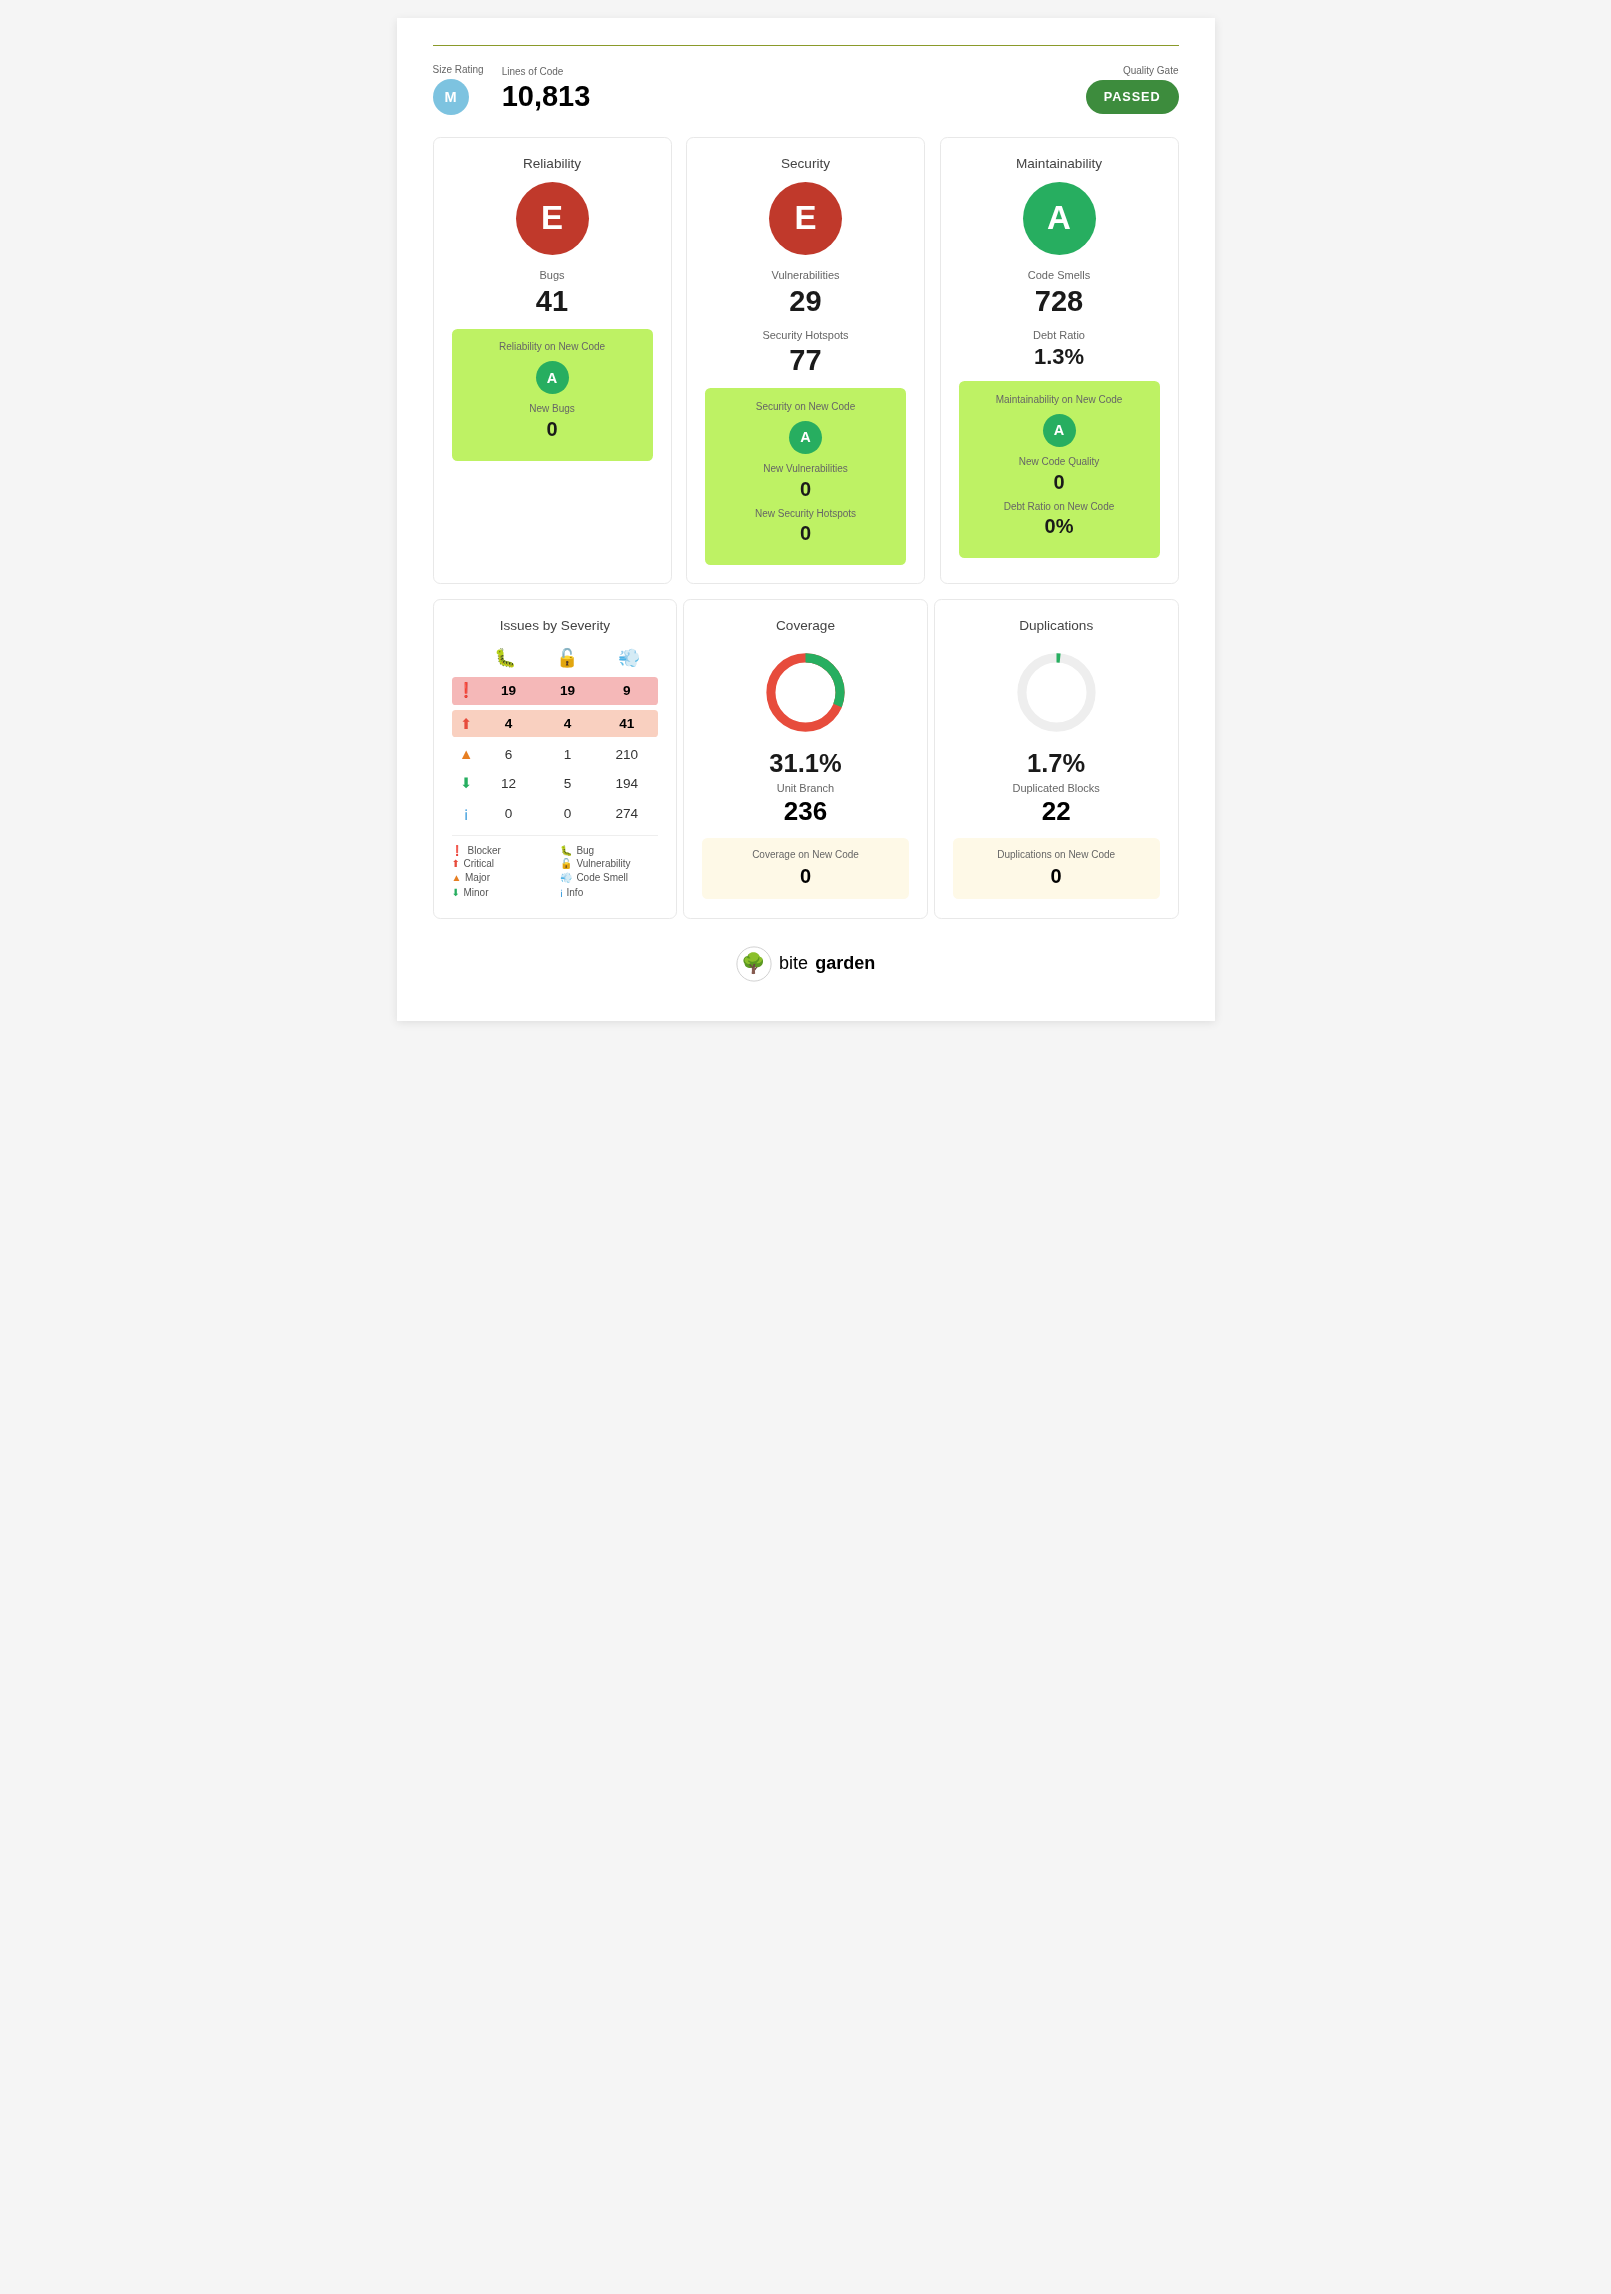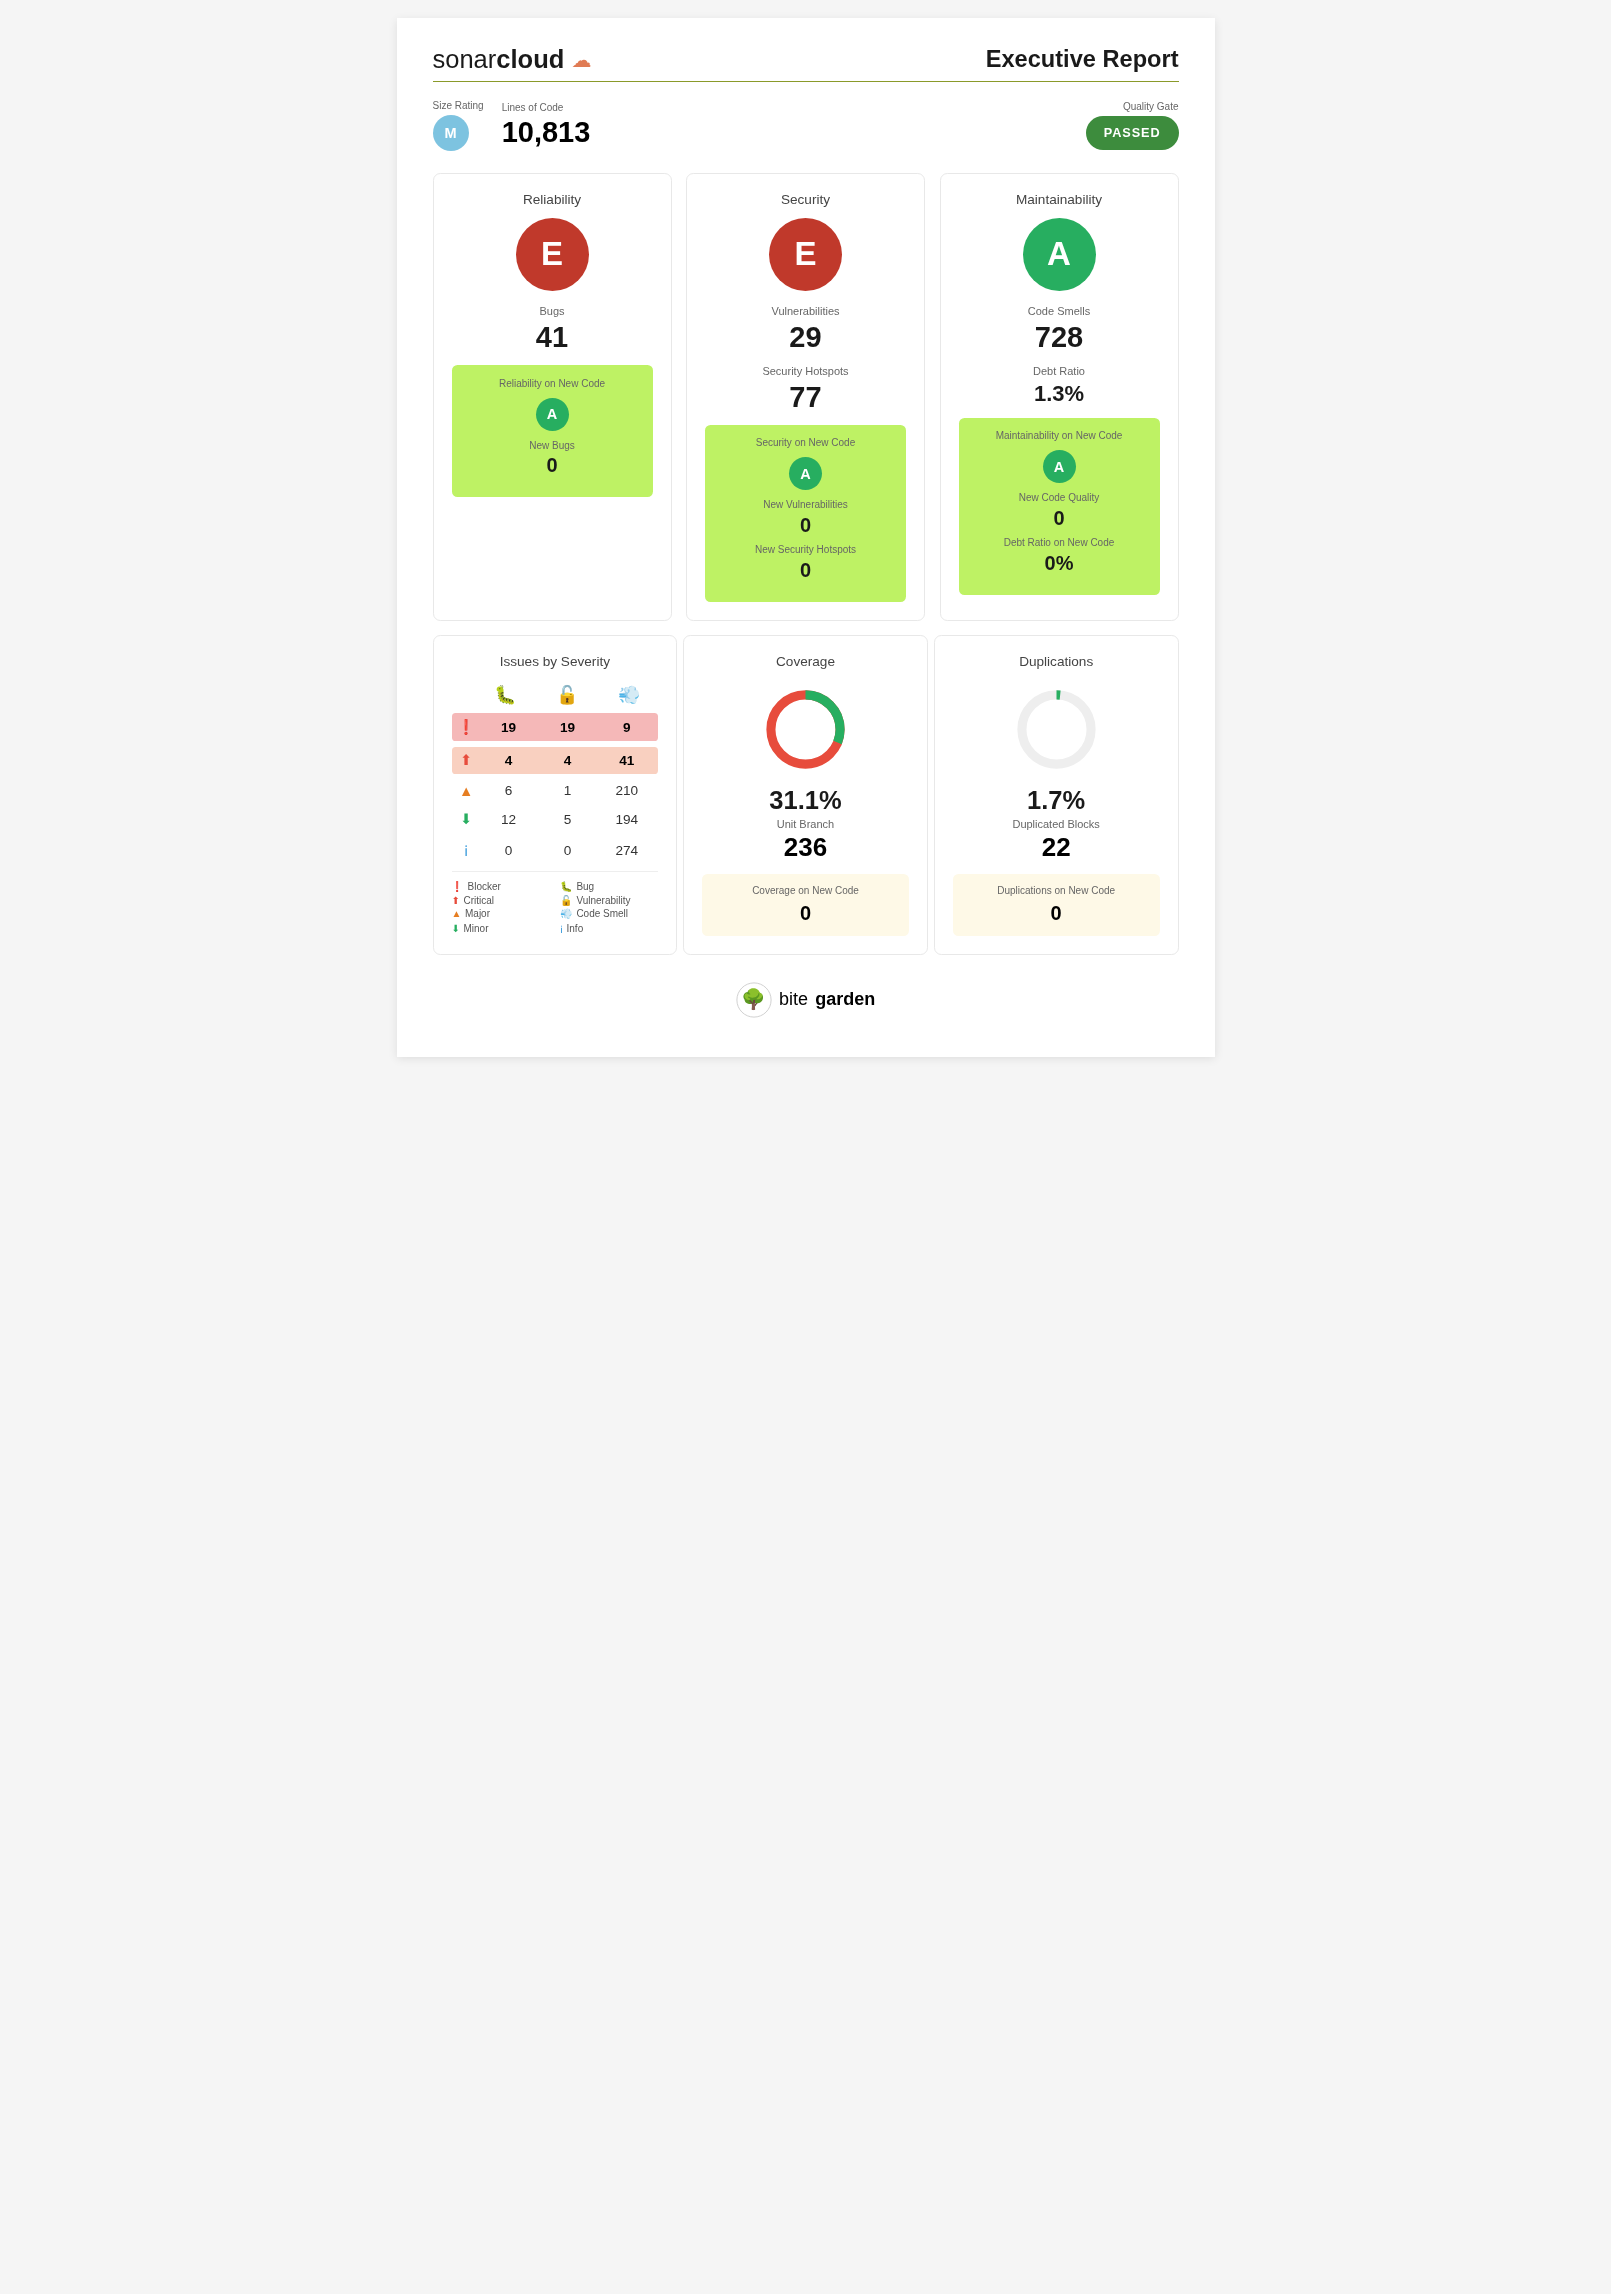--- a/index.html
+++ b/index.html
@@ -300,29 +300,20 @@
     .tree-icon {
       width: 36px;
       height: 36px;
     }
   </style>
 </head>
 <body>
 
 <div class="page">
 
-  <div class="header">
-    <div class="logo">
-      <span style="font-size:25.5px;font-weight:400;color:#1a1a1a;">
-        <span style="font-weight:400;">sonar</span><span style="font-weight:700;">cloud</span>
-      </span>
-      <span style="color:#e07b54;font-size:20px;">☁</span>
-    </div>
-    <div style="font-size:23.6px;font-weight:700;color:#1a1a1a;">Executive Report</div>
-  </div>
   <hr class="header-divider">
 
 
   <div class="metrics-row">
     <div>
       <div class="info-label">Size Rating</div>
       <div class="size-badge">M</div>
     </div>
     <div>
       <div class="info-label">Lines of Code</div>

